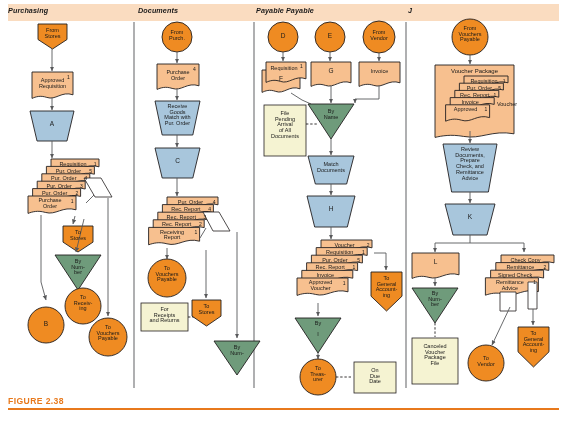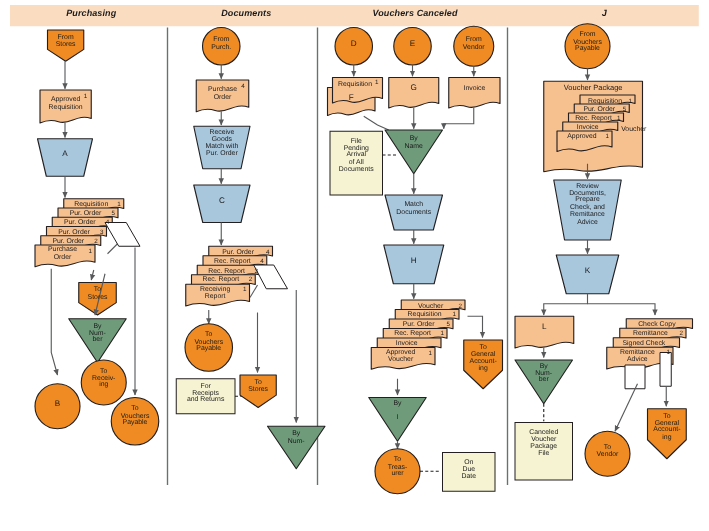--- a/index.html
+++ b/index.html
@@ -5,21 +5,21 @@
   html,body{margin:0;padding:0;background:#ffffff;}
   body{width:567px;height:425px;position:relative;
        font-family:"Liberation Sans","DejaVu Sans",sans-serif;
        -webkit-font-smoothing:antialiased;overflow:hidden;}
   #stage{position:absolute;left:0;top:0;width:567px;height:425px;}
   svg#fc{position:absolute;left:0;top:0;width:567px;height:425px;display:block;}
 
   
   .hdrband{position:absolute;left:8px;top:4px;width:551px;height:17px;background:#fadcc0;}
   .hdr{position:absolute;top:6px;font-size:7.2px;font-weight:bold;font-style:italic;
-       color:#1a1a1a;text-align:center;letter-spacing:.1px;}
+       color:#1a1a1a;letter-spacing:.1px;}
 
   
   .capwrap{position:absolute;left:8px;top:396px;width:551px;}
   .captitle{font-size:8.6px;font-weight:bold;color:#e8791c;letter-spacing:.4px;}
   .caprule{margin-top:2px;height:1.6px;background:#e8791c;width:551px;}
 
   
   .lbl{position:absolute;text-align:center;color:#1a1a1a;line-height:1.04;
        pointer-events:none;white-space:pre-line;}
   .s55{font-size:5.5px;} .s6{font-size:6px;}
@@ -27,21 +27,21 @@
   .supn{position:absolute;font-size:5px;color:#1a1a1a;}
 </style>
 </head>
 <body>
 
 <div id="stage">
 
   <div class="hdrband"></div>
   <div class="hdr" style="left:8px;width:130px;">Purchasing</div>
   <div class="hdr" style="left:138px;width:118px;">Documents</div>
-  <div class="hdr" style="left:256px;width:152px;">Vouchers Canceled</div>
+  <div class="hdr" style="left:256px;width:152px;">Payable Payable</div>
   <div class="hdr" style="left:408px;width:151px;">J</div>
 
   <svg id="fc" viewBox="0 0 567 425">
     <defs>
       <marker id="ah" markerWidth="6" markerHeight="6" refX="5" refY="3" orient="auto">
         <path d="M0,0.6 L5.4,3 L0,5.4 z" fill="#58595b"></path>
       </marker>
       <marker id="ahb" markerWidth="6" markerHeight="6" refX="5" refY="3" orient="auto">
         <path d="M0,0.6 L5.4,3 L0,5.4 z" fill="#231f20"></path>
       </marker>
@@ -306,13 +306,17 @@
       <div class="lbl s55" style="left: 487.4px; top: 280px; width: 45px;">Remittance
 Advice</div>
       <div class="supn" style="left: 533.2px; top: 279.4px;">1</div>
       <div class="lbl s55" style="left: 468px; top: 356px; width: 36px;">To
 Vendor</div>
       <div class="lbl s55" style="left: 518px; top: 331px; width: 31px;">To
 General
 Account-
 ing</div>
     </div>
+<div class="capwrap">
+      <div class="captitle" style="color: rgb(232, 121, 28);">FIGURE 2.38</div>
+      <div class="caprule" style="background: rgb(232, 121, 28);"></div>
+    </div>
   </div>
 
 </body></html>

